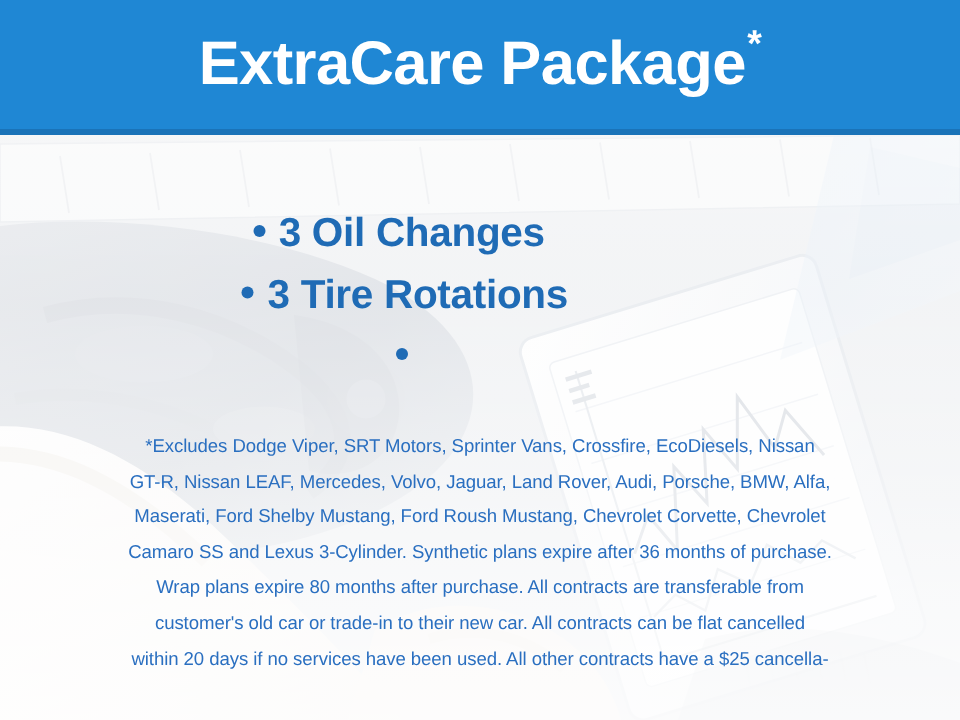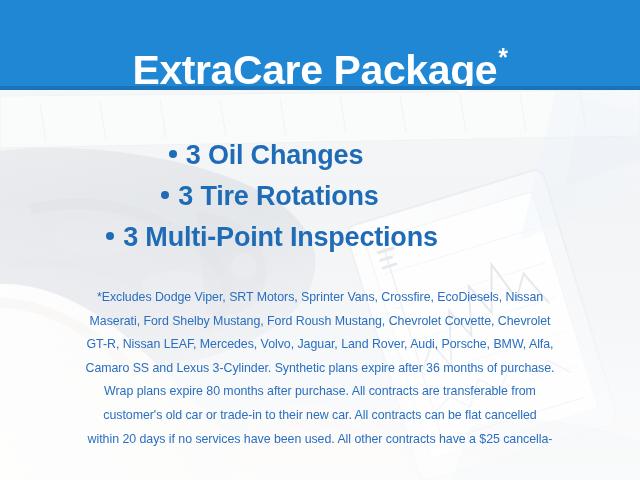--- a/index.html
+++ b/index.html
@@ -46,21 +46,20 @@
     height: 84px;
     display: flex;
     align-items: center;
     justify-content: center;
     color: #ffffff;
     font-size: 41px;
     font-weight: bold;
     letter-spacing: -0.4px;
     line-height: 1;
     white-space: nowrap;
-    margin-top: 28px;
   }
   .header-title .star {
     font-size: 25px;
     line-height: 1;
     position: relative;
     top: -13px;
     margin-left: 1px;
   }
 
   
@@ -280,27 +279,27 @@
   </div>
 
   <div class="bullets">
     <div class="bullet-line bullet-1">
       <span class="dot"></span><span>3 Oil Changes</span>
     </div>
     <div class="bullet-line bullet-2">
       <span class="dot"></span><span>3 Tire Rotations</span>
     </div>
     <div class="bullet-line bullet-3">
-      <span class="dot"></span><span>3 Multi-Point Inspections</span>
+      <span class="dot"></span>
     </div>
   </div>
 
   <div class="fineprint">
     <span class="fp-line">*Excludes Dodge Viper, SRT Motors, Sprinter Vans, Crossfire, EcoDiesels, Nissan</span>
+    <span class="fp-line">GT-R, Nissan LEAF, Mercedes, Volvo, Jaguar, Land Rover, Audi, Porsche, BMW, Alfa,</span>
     <span class="fp-line">Maserati, Ford Shelby Mustang, Ford Roush Mustang, Chevrolet Corvette, Chevrolet</span>
-    <span class="fp-line">GT-R, Nissan LEAF, Mercedes, Volvo, Jaguar, Land Rover, Audi, Porsche, BMW, Alfa,</span>
     <span class="fp-line">Camaro SS and Lexus 3-Cylinder. Synthetic plans expire after 36 months of purchase.</span>
     <span class="fp-line">Wrap plans expire 80 months after purchase. All contracts are transferable from</span>
     <span class="fp-line">customer's old car or trade-in to their new car. All contracts can be flat cancelled</span>
     <span class="fp-line">within 20 days if no services have been used. All other contracts have a $25 cancella-</span>
   </div>
 
 </div>
 
 </body></html>

